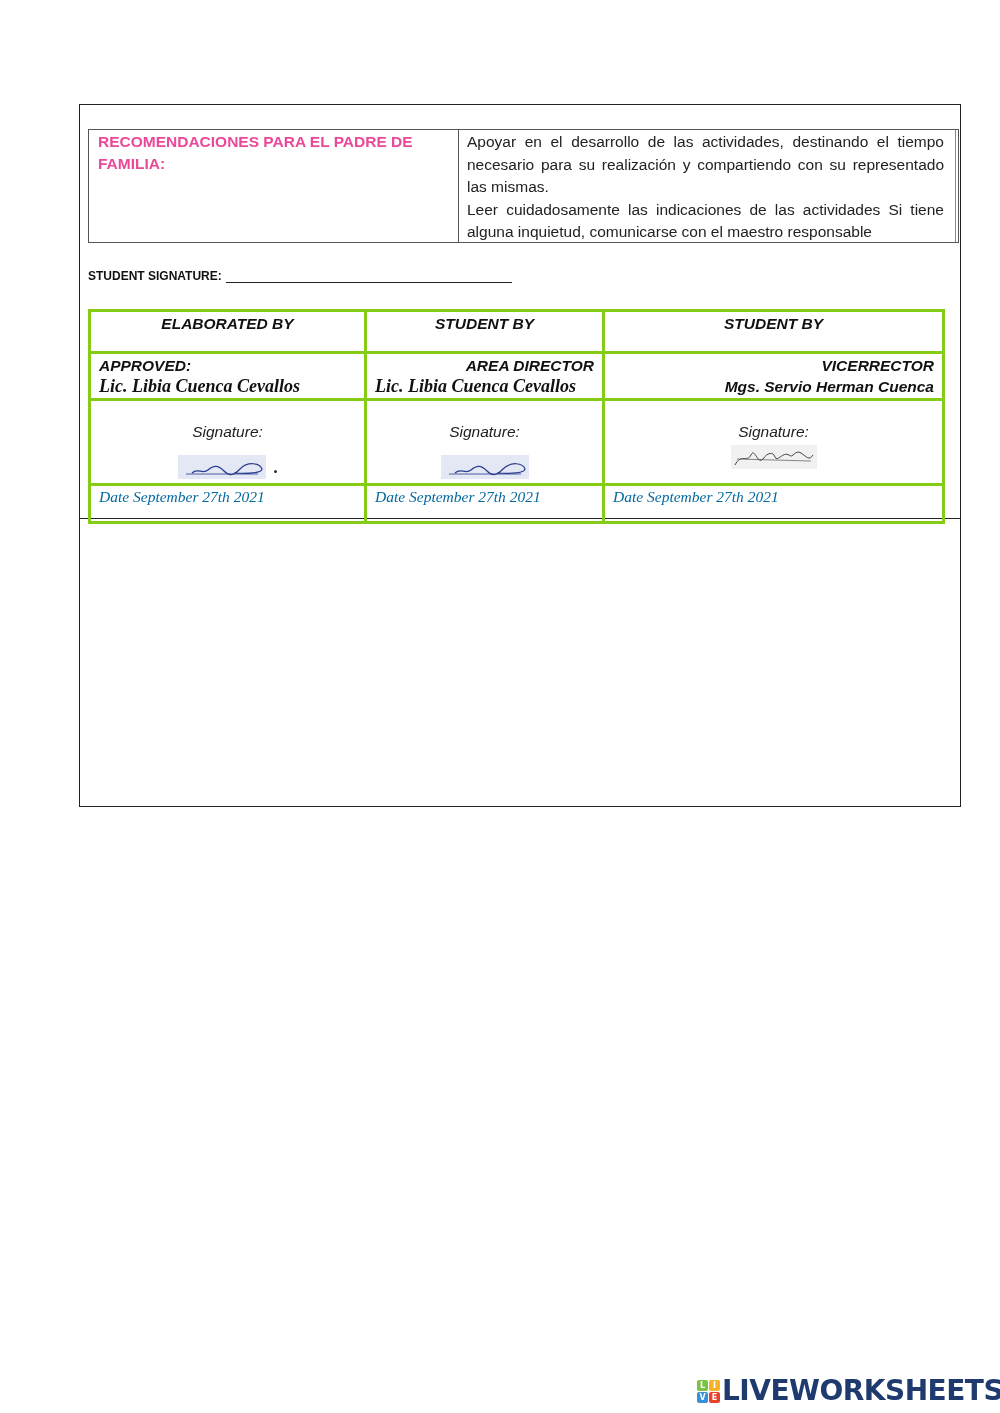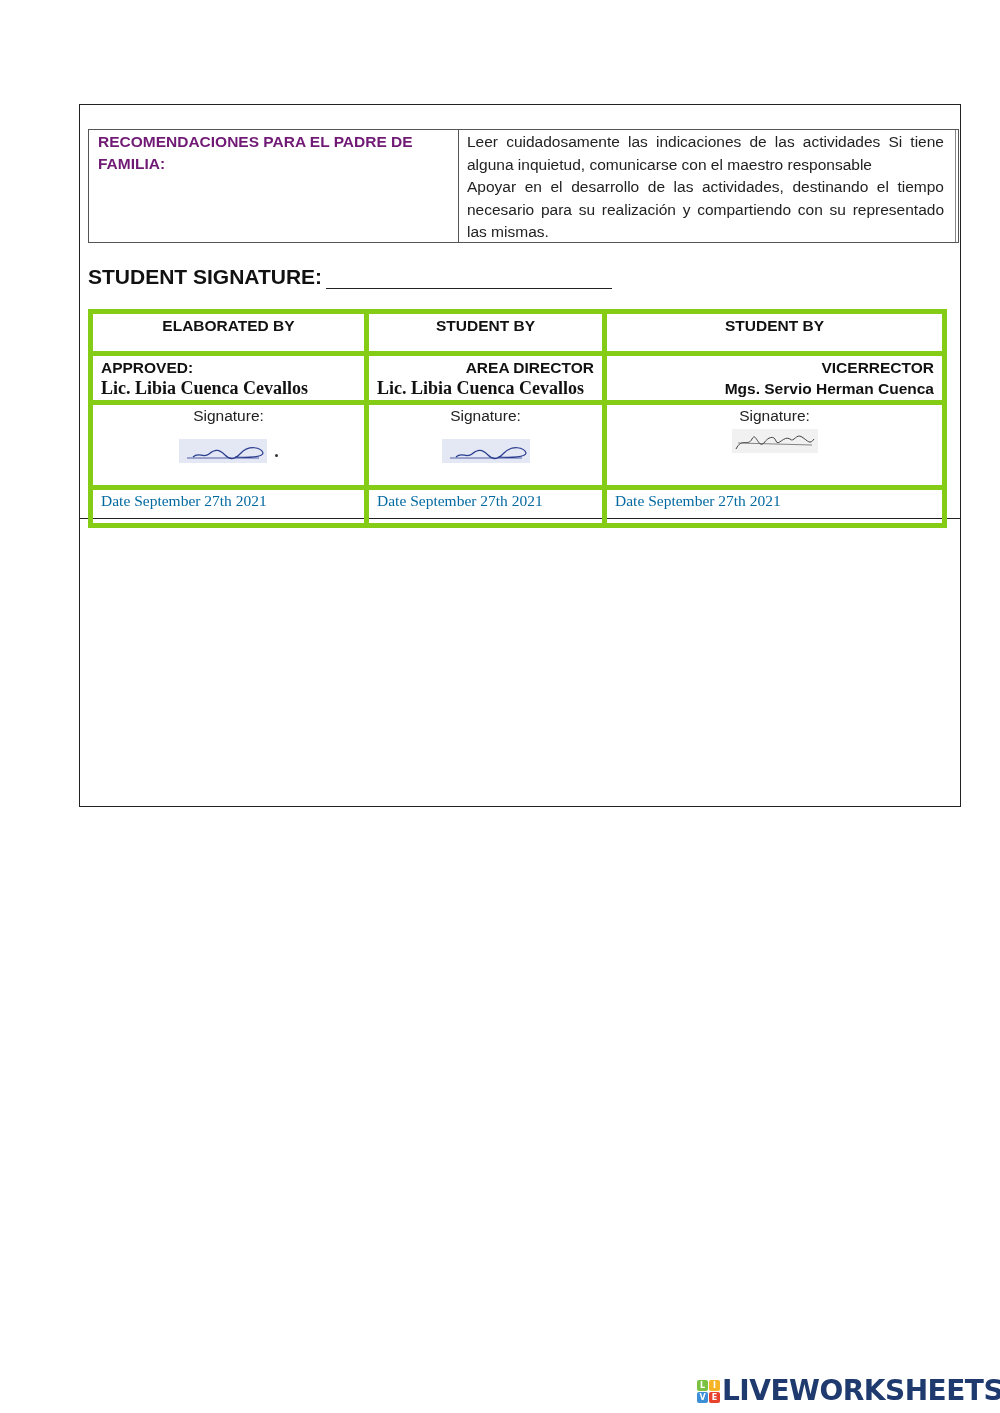--- a/index.html
+++ b/index.html
@@ -16,57 +16,57 @@
     }
 
     
     .reco-table {
       position: absolute; left: 88px; top: 129px; width: 871px; height: 114px;
       border: 1px solid #555; display: flex;
     }
     .reco-label {
       width: 370px; border-right: 1px solid #555;
       padding: 1px 9px; font-family: "Liberation Sans", sans-serif; font-weight: bold;
-      font-size: 15.5px; line-height: 22px; color: #701a75;
+      font-size: 15.5px; line-height: 22px; color: #ec4899;
     }
     .reco-content {
       flex: 1; padding: 1px 11px 0 8px; border-right: 1px solid #888; margin-right: 2px;
       font-family: "Liberation Sans", sans-serif; font-size: 15.5px; line-height: 22.5px;
       color: #222; text-align: justify;
     }
     .reco-content p { margin: 0; }
 
     
     .student-sig {
       position: absolute; left: 88px; top: 265px; font-family: "Liberation Sans", sans-serif;
-      font-weight: bold; font-size: 21px; color: #111; display: flex; align-items: flex-end;
+      font-weight: bold; font-size: 12px; color: #111; display: flex; align-items: flex-end;
     }
     .student-sig-line {
       display: inline-block; width: 286px; height: 18px; border-bottom: 1.5px solid #222; margin-left: 4px;
     }
 
     
     .approvals {
       position: absolute; left: 88px; top: 309px; width: 854px;
       border-collapse: collapse; table-layout: fixed;
     }
     .approvals td {
-      border: 5px solid #84cc16; vertical-align: top; padding: 0 8px;
+      border: 3px solid #84cc16; vertical-align: top; padding: 0 8px; font-style: italic;
     }
     .col1 { width: 276px; }
     .col2 { width: 238px; }
     .col3 { width: 340px; }
     .hdr-row td { height: 42px; text-align: center; font-family: "Liberation Sans", sans-serif; font-weight: bold; font-size: 15.5px; padding-top: 3px; }
     .role-row td { height: 46px; font-size: 15.5px; padding-top: 2px; }
     .role-title { font-family: "Liberation Sans", sans-serif; font-weight: bold; line-height: 20px; display: block; }
     .person-serif { font-family: "Liberation Serif", serif; font-weight: bold; font-size: 18px; line-height: 20px; display: block; }
     .person-sans { font-family: "Liberation Sans", sans-serif; font-weight: bold; font-size: 15.5px; line-height: 22px; display: block; }
     .center { text-align: right; }
     .sig-row td { height: 85px; text-align: center; font-family: "Liberation Sans", sans-serif; font-size: 15.5px; color: #222; padding-top: 1px; }
-    .sig-label { display: block; line-height: 20px; }
+    .sig-label { display: block; line-height: 20px; margin-top: 20px; }
     .sig-img {
       display: inline-block; margin-top: 13px; width: 88px; height: 24px; background: #e4e7f4;
       position: relative;
     }
     .sig-img svg { position: absolute; left: 0; top: 0; }
     .sig-img-vice {
       display: inline-block; margin-top: 3px; width: 86px; height: 24px; background: #f1f1f1; position: relative;
     }
     .sig-img-vice svg { position: absolute; left: 0; top: 0; }
     .dot { display: inline-block; width: 3px; height: 3px; background: #333; border-radius: 50%; margin-left: 8px; vertical-align: 6px; }
@@ -82,22 +82,22 @@
   </style>
 </head>
 <body>
 
 <div class="page-frame"></div>
 <div class="frame-divider"></div>
 
 <div class="reco-table">
   <div class="reco-label">RECOMENDACIONES PARA EL PADRE DE FAMILIA:</div>
   <div class="reco-content">
+    <p>Apoyar en el desarrollo de las actividades, destinando el tiempo necesario para su realización y compartiendo con su representado las mismas.</p>
     <p>Leer cuidadosamente las indicaciones de las actividades Si tiene alguna inquietud, comunicarse con el maestro responsable</p>
-    <p>Apoyar en el desarrollo de las actividades, destinando el tiempo necesario para su realización y compartiendo con su representado las mismas.</p>
   </div>
 </div>
 
 <div class="student-sig">
   <span>STUDENT SIGNATURE:</span>
   <span class="student-sig-line"></span>
 </div>
 
 <table class="approvals">
   <tbody>

